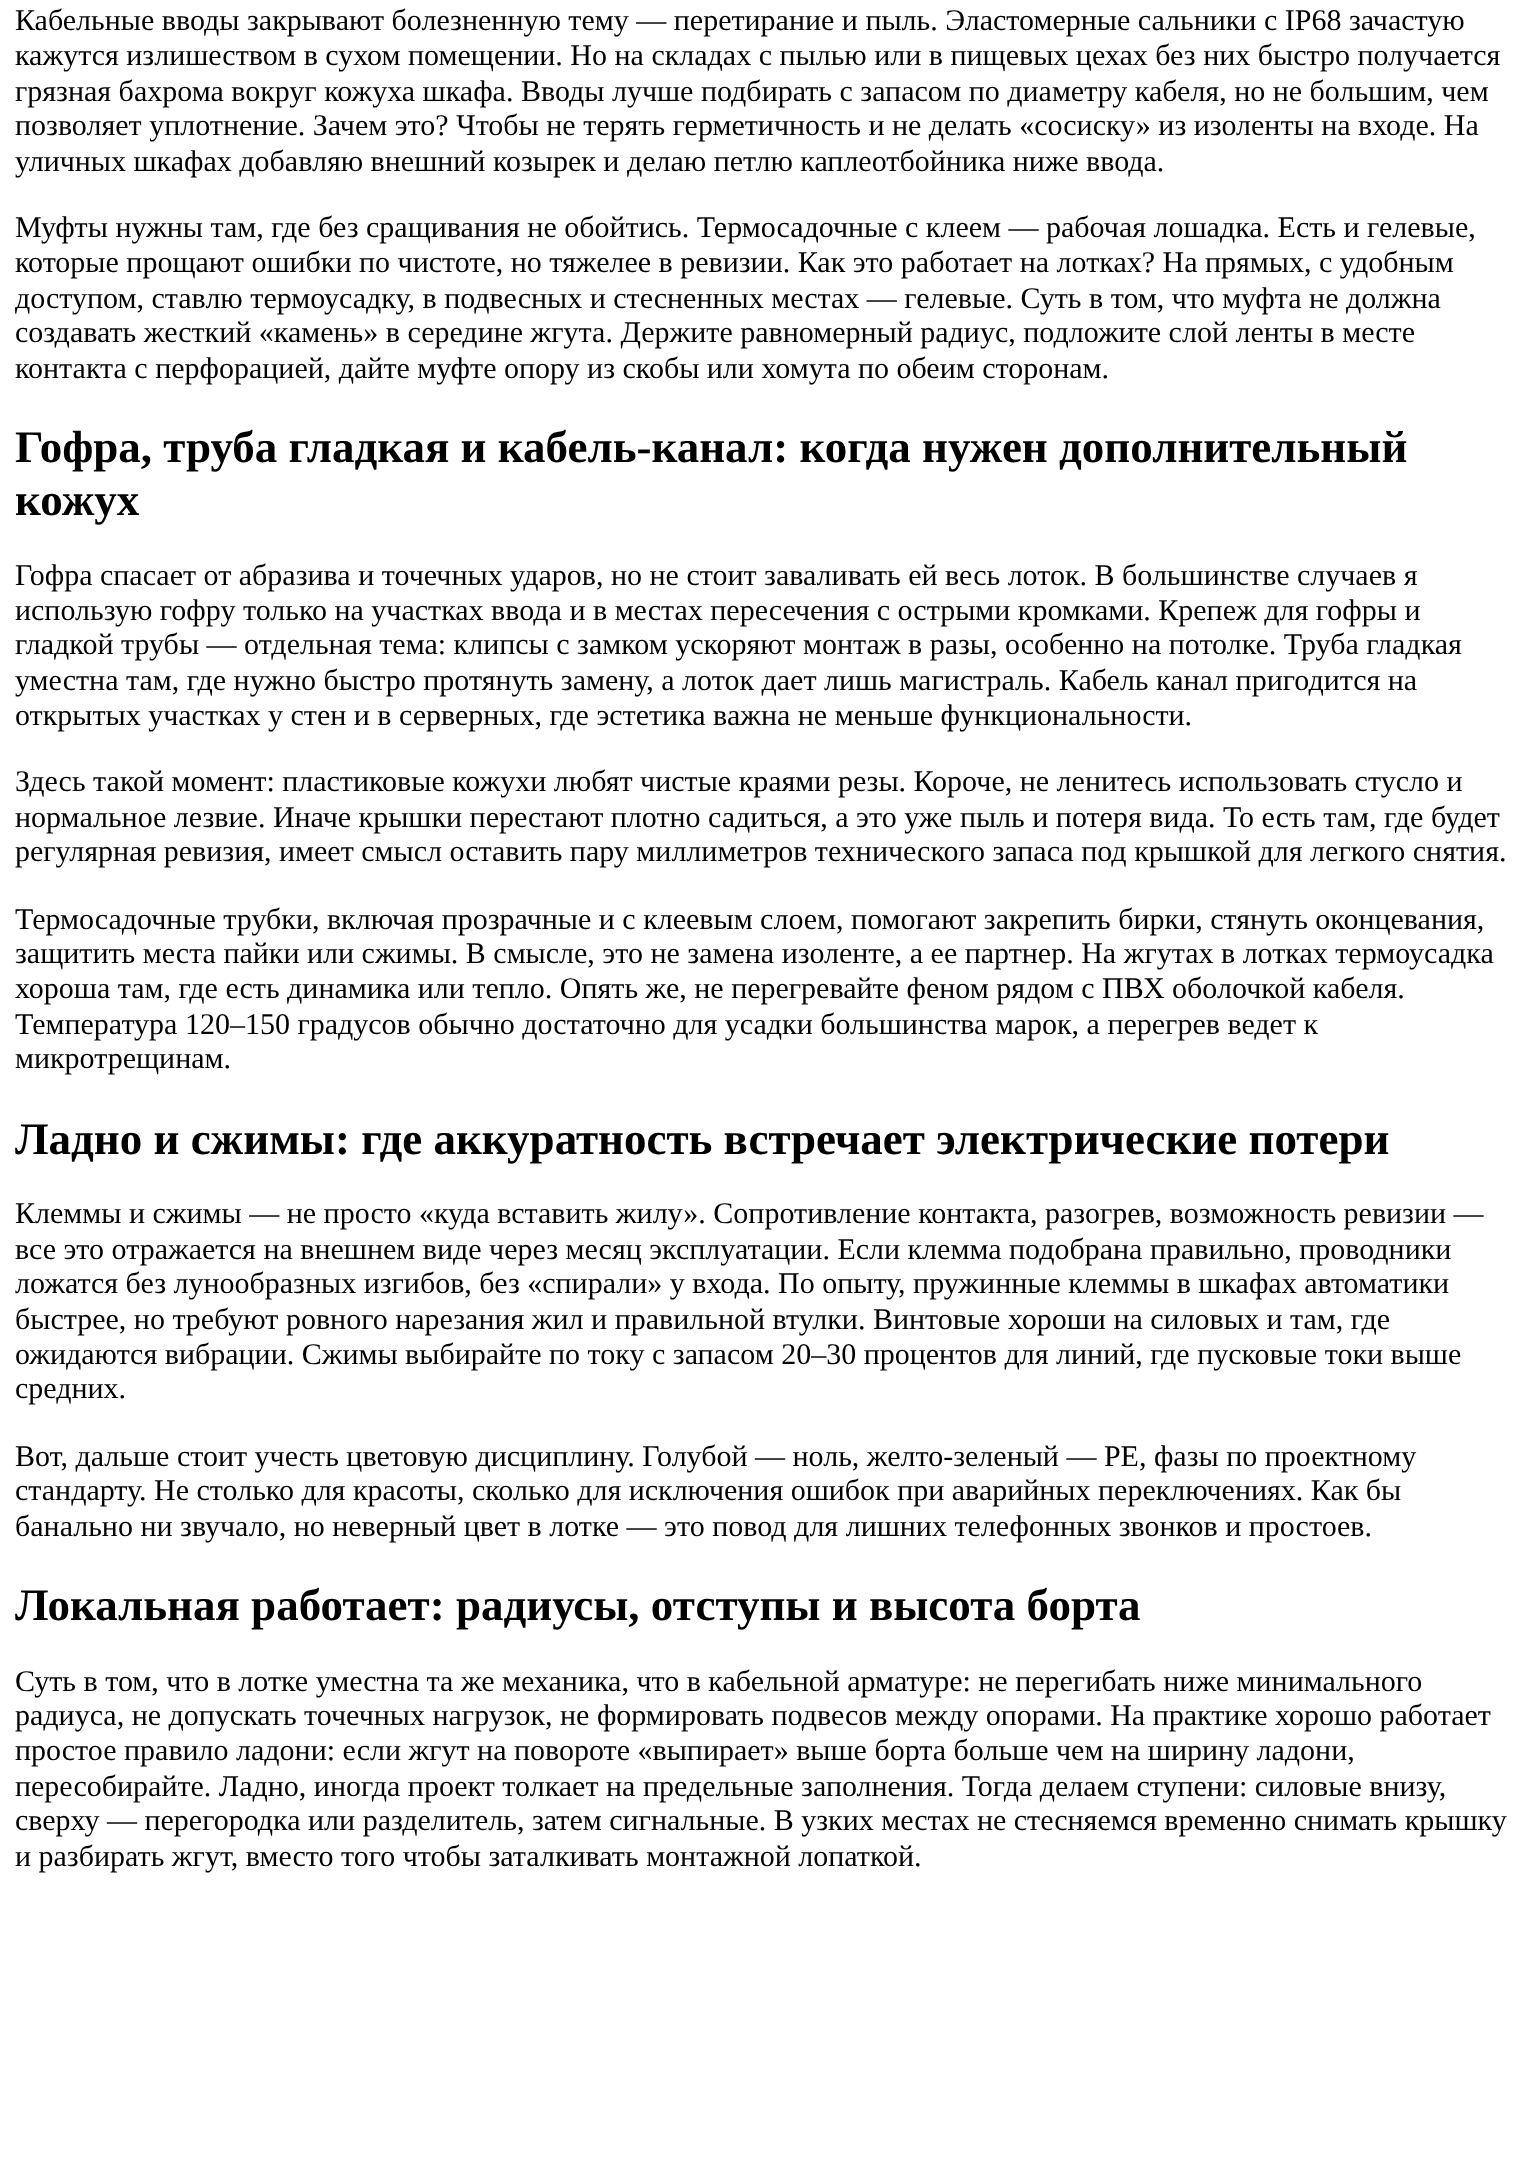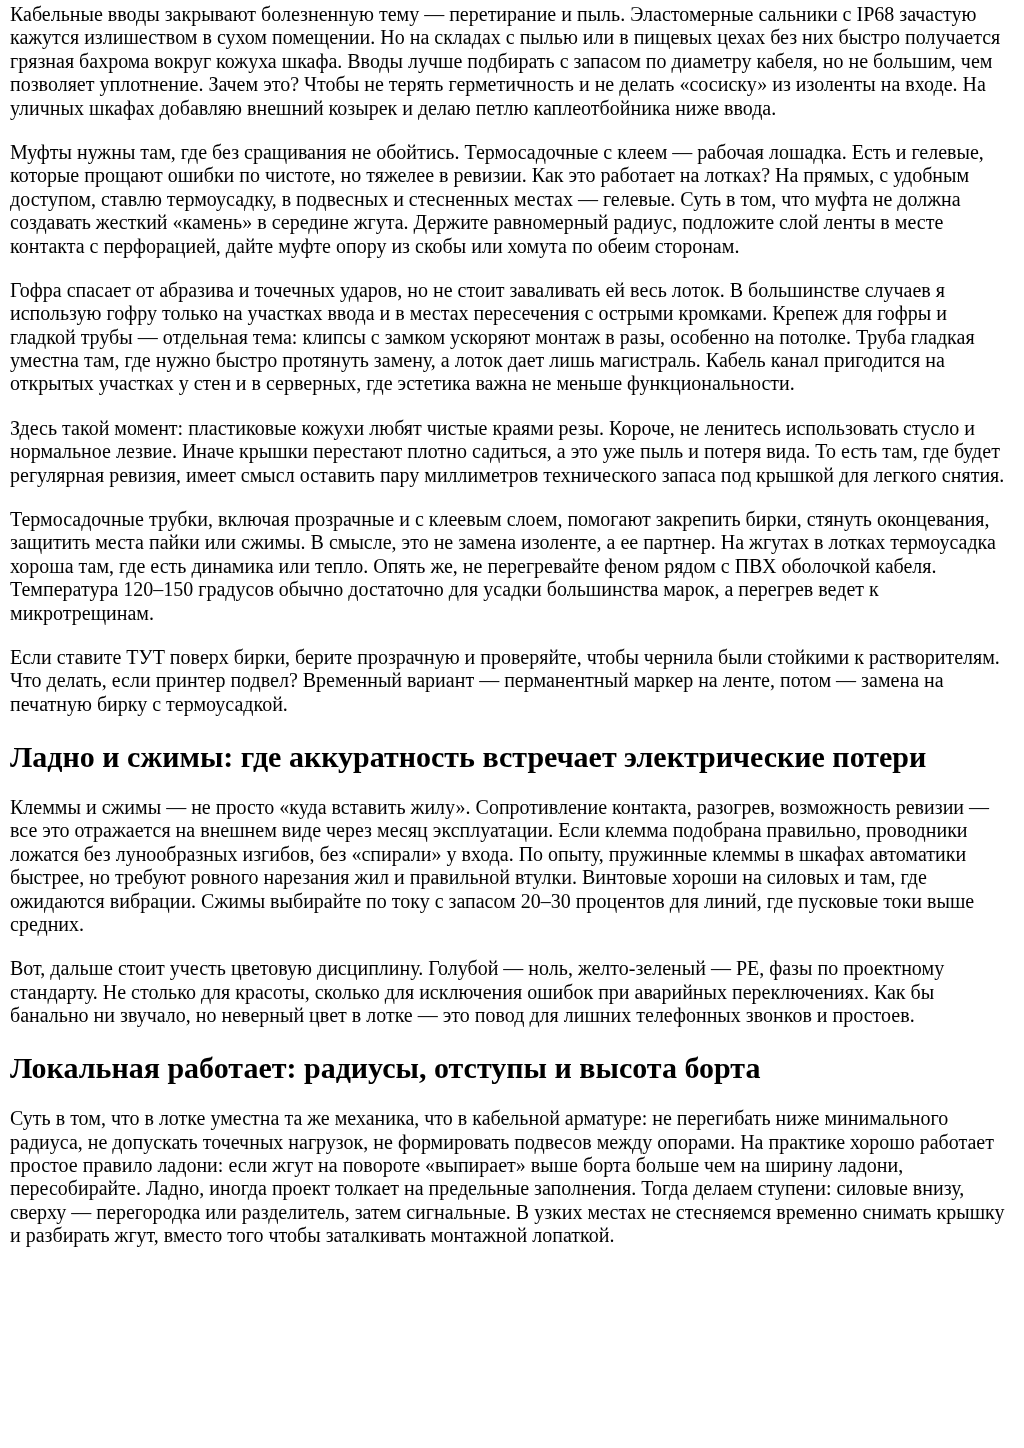--- a/index.html
+++ b/index.html
@@ -35,22 +35,22 @@
     margin: 24px 0 21px 0;
     padding: 0;
   }
 </style>
 </head>
 <body>
 
 <article class="page">
   <p>Кабельные вводы закрывают болезненную тему — перетирание и пыль. Эластомерные сальники с IP68 зачастую кажутся излишеством в сухом помещении. Но на складах с пылью или в пищевых цехах без них быстро получается грязная бахрома вокруг кожуха шкафа. Вводы лучше подбирать с запасом по диаметру кабеля, но не большим, чем позволяет уплотнение. Зачем это? Чтобы не терять герметичность и не делать «сосиску» из изоленты на входе. На уличных шкафах добавляю внешний козырек и делаю петлю каплеотбойника ниже ввода.</p>
   <p>Муфты нужны там, где без сращивания не обойтись. Термосадочные с клеем — рабочая лошадка. Есть и гелевые, которые прощают ошибки по чистоте, но тяжелее в ревизии. Как это работает на лотках? На прямых, с удобным доступом, ставлю термоусадку, в подвесных и стесненных местах — гелевые. Суть в том, что муфта не должна создавать жесткий «камень» в середине жгута. Держите равномерный радиус, подложите слой ленты в месте контакта с перфорацией, дайте муфте опору из скобы или хомута по обеим сторонам.</p>
+  <h2>Гофра, труба гладкая и кабель-канал: когда нужен дополнительный кожух</h2>
   <p>Гофра спасает от абразива и точечных ударов, но не стоит заваливать ей весь лоток. В большинстве случаев я использую гофру только на участках ввода и в местах пересечения с острыми кромками. Крепеж для гофры и гладкой трубы — отдельная тема: клипсы с замком ускоряют монтаж в разы, особенно на потолке. Труба гладкая уместна там, где нужно быстро протянуть замену, а лоток дает лишь магистраль. Кабель канал пригодится на открытых участках у стен и в серверных, где эстетика важна не меньше функциональности.</p>
   <p>Здесь такой момент: пластиковые кожухи любят чистые краями резы. Короче, не ленитесь использовать стусло и нормальное лезвие. Иначе крышки перестают плотно садиться, а это уже пыль и потеря вида. То есть там, где будет регулярная ревизия, имеет смысл оставить пару миллиметров технического запаса под крышкой для легкого снятия.</p>
   <p>Термосадочные трубки, включая прозрачные и с клеевым слоем, помогают закрепить бирки, стянуть оконцевания, защитить места пайки или сжимы. В смысле, это не замена изоленте, а ее партнер. На жгутах в лотках термоусадка хороша там, где есть динамика или тепло. Опять же, не перегревайте феном рядом с ПВХ оболочкой кабеля. Температура 120–150 градусов обычно достаточно для усадки большинства марок, а перегрев ведет к микротрещинам.</p>
-  <p>Если ставите ТУТ поверх бирки, берите прозрачную и проверяйте, чтобы чернила были стойкими к растворителям. Что делать, если принтер подвел? Временный вариант — перманентный маркер на ленте, потом — замена на печатную бирку с термоусадкой.</p>
   <h2>Ладно и сжимы: где аккуратность встречает электрические потери</h2>
   <p>Клеммы и сжимы — не просто «куда вставить жилу». Сопротивление контакта, разогрев, возможность ревизии — все это отражается на внешнем виде через месяц эксплуатации. Если клемма подобрана правильно, проводники ложатся без лунообразных изгибов, без «спирали» у входа. По опыту, пружинные клеммы в шкафах автоматики быстрее, но требуют ровного нарезания жил и правильной втулки. Винтовые хороши на силовых и там, где ожидаются вибрации. Сжимы выбирайте по току с запасом 20–30 процентов для линий, где пусковые токи выше средних.</p>
   <p>Вот, дальше стоит учесть цветовую дисциплину. Голубой — ноль, желто-зеленый — PE, фазы по проектному стандарту. Не столько для красоты, сколько для исключения ошибок при аварийных переключениях. Как бы банально ни звучало, но неверный цвет в лотке — это повод для лишних телефонных звонков и простоев.</p>
   <h2>Локальная работает: радиусы, отступы и высота борта</h2>
   <p>Суть в том, что в лотке уместна та же механика, что в кабельной арматуре: не перегибать ниже минимального радиуса, не допускать точечных нагрузок, не формировать подвесов между опорами. На практике хорошо работает простое правило ладони: если жгут на повороте «выпирает» выше борта больше чем на ширину ладони, пересобирайте. Ладно, иногда проект толкает на предельные заполнения. Тогда делаем ступени: силовые внизу, сверху — перегородка или разделитель, затем сигнальные. В узких местах не стесняемся временно снимать крышку и разбирать жгут, вместо того чтобы заталкивать монтажной лопаткой.</p>
 </article>
 
 </body></html>

